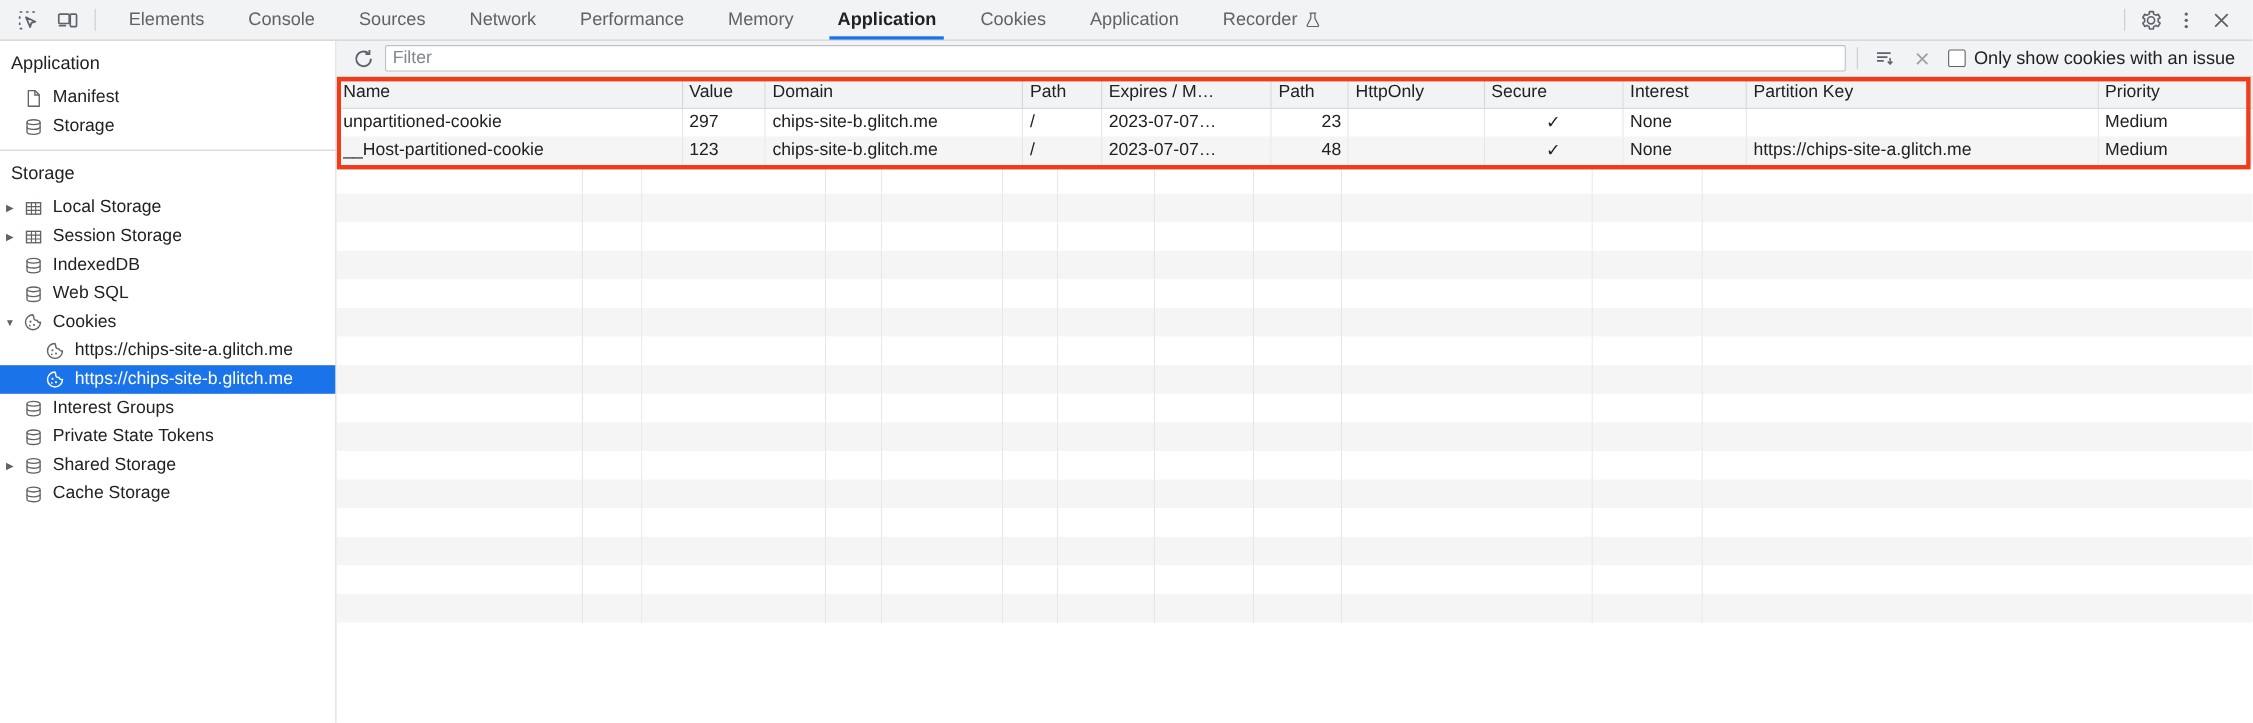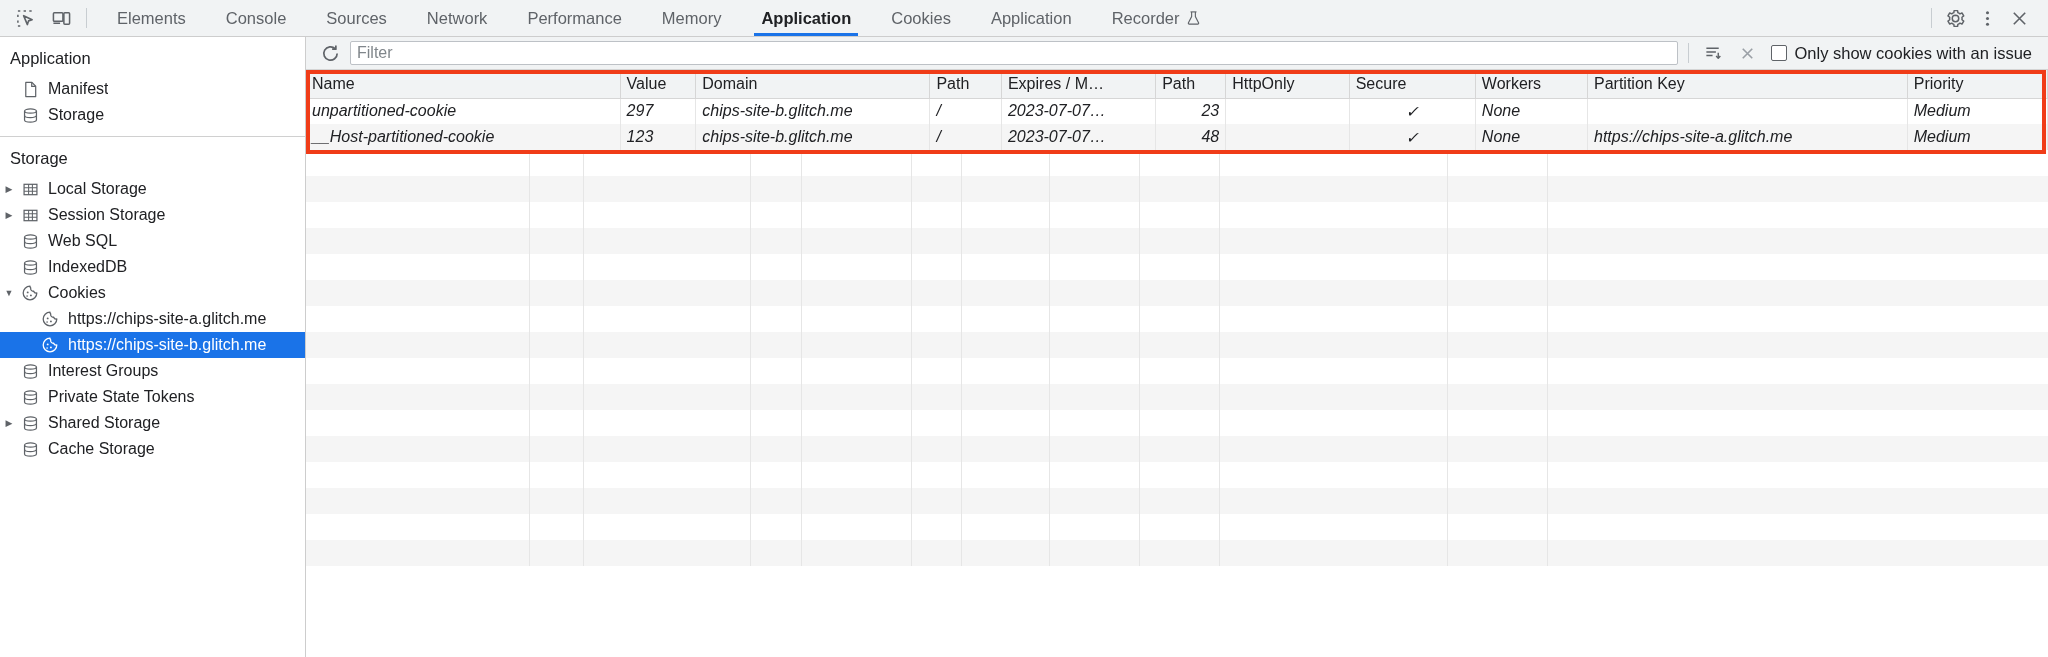--- a/index.html
+++ b/index.html
@@ -213,21 +213,20 @@
     text-overflow: ellipsis;
   }
   table.cookie-grid td {
     height: 26px;
     padding: 0 6px;
     border-right: 1px solid #e6e6e6;
     white-space: nowrap;
     overflow: hidden;
     text-overflow: ellipsis;
     vertical-align: middle;
-    font-style: italic;
   }
   table.cookie-grid td.num { text-align: right; }
   table.cookie-grid td.ctr { text-align: center; }
   table.cookie-grid tr.row-odd td { background: #ffffff; }
   table.cookie-grid tr.row-even td { background: #f5f5f5; }
   td.name-cell { padding-left: 26px; }
 
   .filler-rows { display: flex; flex-direction: column; flex: 1; }
   .filler-row { height: 26px; display: flex; }
   .filler-row.alt .fcell { background: #f5f5f5; }
@@ -387,33 +386,33 @@
 
       <div class="tree-row">
         <span class="twisty"></span>
         <span class="tree-icon">
           <svg width="17" height="17" viewBox="0 0 18 18">
             <ellipse cx="9" cy="4.3" rx="6.3" ry="2.3" fill="none" stroke="#5f6368" stroke-width="1.3"></ellipse>
             <path d="M2.7 4.3v9.4c0 1.3 2.8 2.3 6.3 2.3s6.3-1 6.3-2.3V4.3" fill="none" stroke="#5f6368" stroke-width="1.3"></path>
             <path d="M2.7 9c0 1.3 2.8 2.3 6.3 2.3s6.3-1 6.3-2.3" fill="none" stroke="#5f6368" stroke-width="1.3"></path>
           </svg>
         </span>
-        <span class="tree-label">Web SQL</span>
+        <span class="tree-label">IndexedDB</span>
       </div>
 
       <div class="tree-row">
         <span class="twisty"></span>
         <span class="tree-icon">
           <svg width="17" height="17" viewBox="0 0 18 18">
             <ellipse cx="9" cy="4.3" rx="6.3" ry="2.3" fill="none" stroke="#5f6368" stroke-width="1.3"></ellipse>
             <path d="M2.7 4.3v9.4c0 1.3 2.8 2.3 6.3 2.3s6.3-1 6.3-2.3V4.3" fill="none" stroke="#5f6368" stroke-width="1.3"></path>
             <path d="M2.7 9c0 1.3 2.8 2.3 6.3 2.3s6.3-1 6.3-2.3" fill="none" stroke="#5f6368" stroke-width="1.3"></path>
           </svg>
         </span>
-        <span class="tree-label">IndexedDB</span>
+        <span class="tree-label">Web SQL</span>
       </div>
 
       <div class="tree-row">
         <span class="twisty">▼</span>
         <span class="tree-icon">
           <svg width="18" height="18" viewBox="0 0 18 18">
             <path d="M9 2.2a6.8 6.8 0 1 0 6.8 6.8 2.6 2.6 0 0 1-3.1-1.8 2.6 2.6 0 0 1-3-3.2A2.6 2.6 0 0 1 9 2.2z" fill="none" stroke="#5f6368" stroke-width="1.3" stroke-linejoin="round"></path>
             <circle cx="6.7" cy="8.4" r="0.95" fill="#5f6368"></circle>
             <circle cx="9.9" cy="11.4" r="0.95" fill="#5f6368"></circle>
             <circle cx="6.1" cy="12.1" r="0.8" fill="#5f6368"></circle>
@@ -549,21 +548,21 @@
         <thead>
           <tr>
             <th>Name</th>
             <th>Value</th>
             <th>Domain</th>
             <th>Path</th>
             <th>Expires / M…</th>
             <th>Path</th>
             <th>HttpOnly</th>
             <th>Secure</th>
-            <th>Workers</th>
+            <th>Interest</th>
             <th>Partition Key</th>
             <th>Priority</th>
           </tr>
         </thead>
         <tbody>
           <tr class="row-odd">
             <td class="name-cell">unpartitioned-cookie</td>
             <td>297</td>
             <td>chips-site-b.glitch.me</td>
             <td>/</td>

